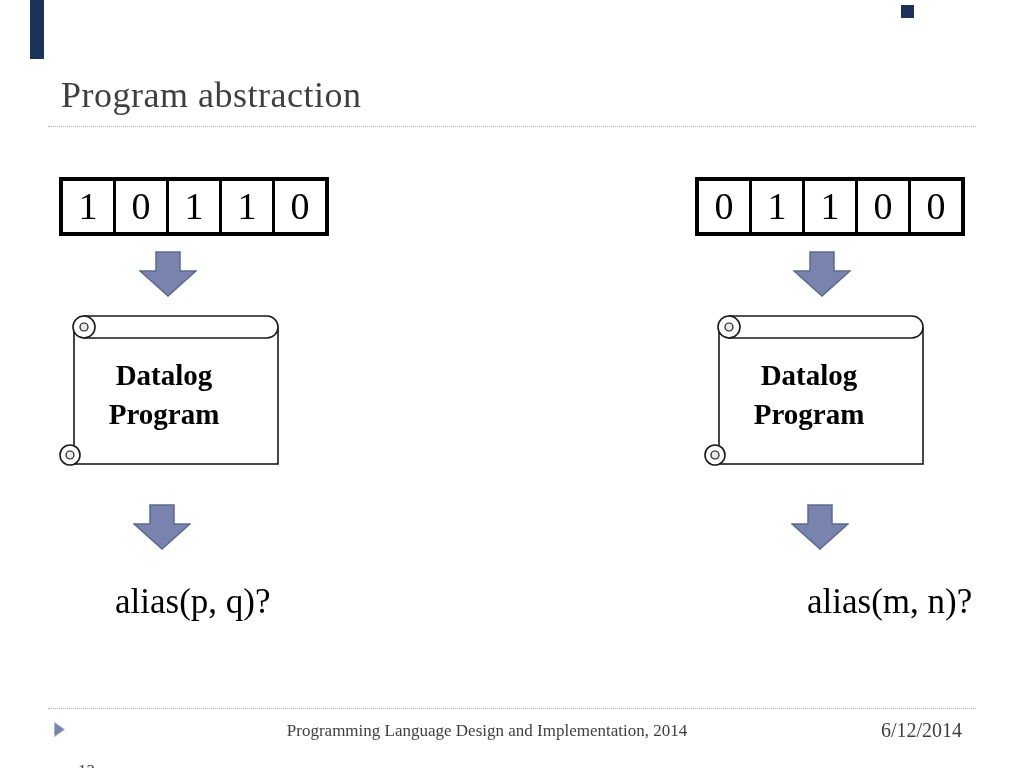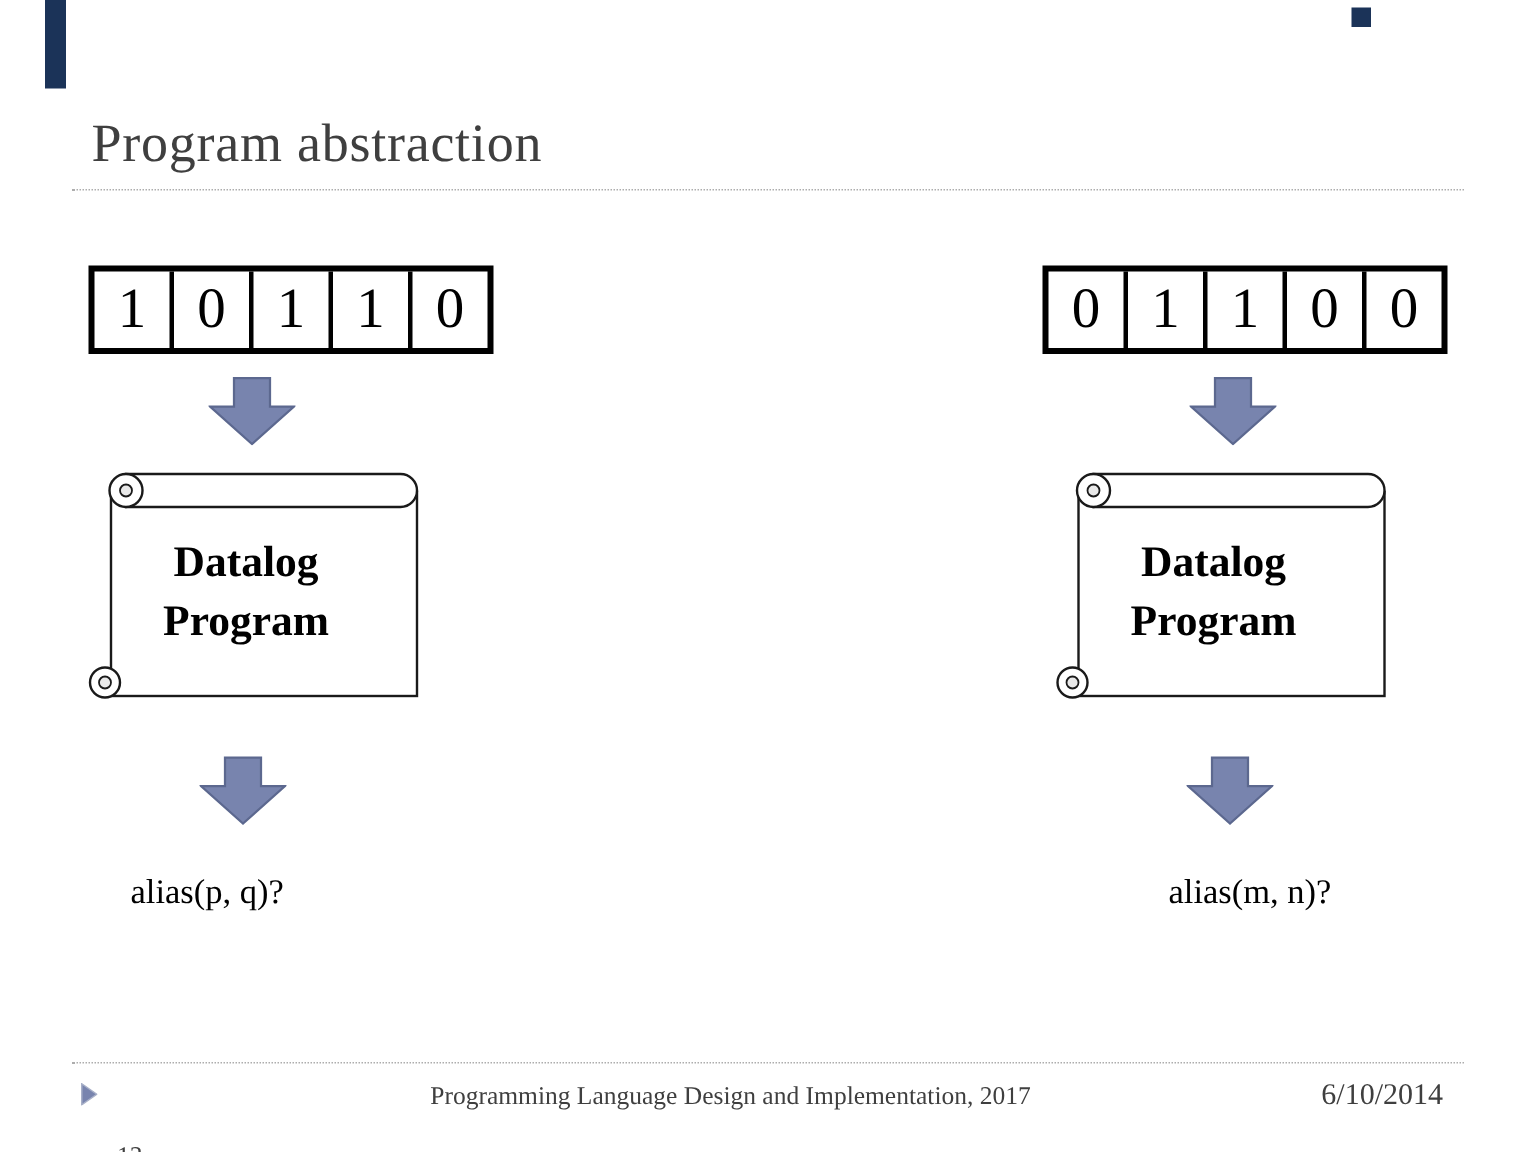--- a/index.html
+++ b/index.html
@@ -60,22 +60,23 @@
   .scroll-text {
     position: absolute;
     left: 16px; top: 48px; width: 180px;
     text-align: center;
     font-weight: bold;
     font-size: 29px;
     line-height: 1.35;
   }
 
   .query {
-    font-size: 23px;
+    font-size: 35px;
     white-space: nowrap;
+    margin-left: 28px;
   }
 
   
   .footer-divider {
     left: 48px; right: 48px; top: 708px;
     border-top: 1px dotted #adadad;
   }
   .footer-text {
     font-size: 17px;
     color: #3f3f3f;
@@ -160,14 +161,14 @@
 </svg>
 
 <div class="abs query" style="left:779px; top:582px;">alias(m, n)?</div>
 
 <div class="abs footer-divider"></div>
 
 <svg class="abs footer-marker" width="11" height="15" viewBox="0 0 11 15">
   <path d="M 0.5 0.5 L 10.5 7.5 L 0.5 14.5 Z" fill="#7884ae" stroke="#a8b0c8" stroke-width="1"></path>
 </svg>
 <div class="abs footer-text footer-number">13</div>
-<div class="abs footer-text footer-center">Programming Language Design and Implementation, 2017</div>
-<div class="abs footer-text footer-date">6/10/2014</div>
+<div class="abs footer-text footer-center">Programming Language Design and Implementation, 2014</div>
+<div class="abs footer-text footer-date">6/12/2014</div>
 
 </body></html>

